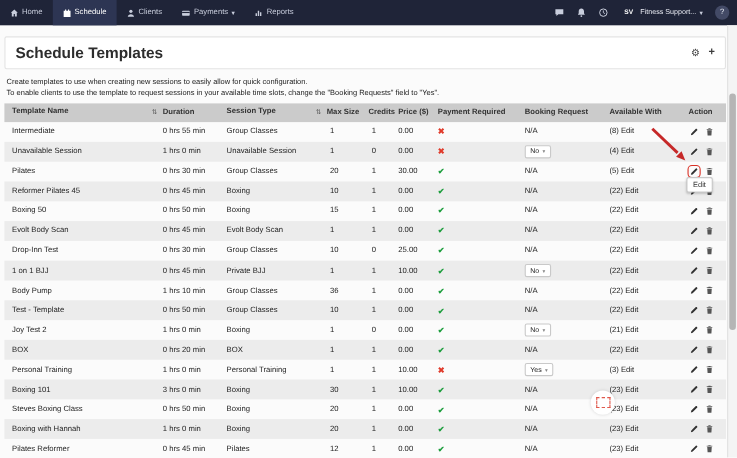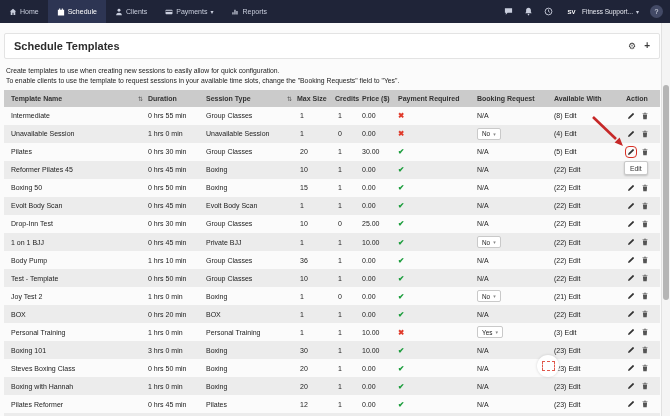--- a/index.html
+++ b/index.html
@@ -18,21 +18,21 @@
           display:flex;align-items:center;justify-content:center;flex:0 0 auto}
   .user{display:flex;align-items:center;gap:3px;cursor:pointer}
   .user-name{font-size:6.5px;color:#e8eaf2;white-space:nowrap}
   .caret{font-size:6px;color:#c9cedd}
   .help-circle{width:13px;height:13px;border-radius:50%;background:#434a66;color:#e2e6f0;
                font-size:7px;display:flex;align-items:center;justify-content:center}
 
   
   .panel{margin:10px 10px 0 4px;background:#fff;border:1px solid #e3e3e3;border-radius:2px;
          display:flex;align-items:center;justify-content:space-between;padding:6px 9px}
-  .panel-title{font-size:11px;font-weight:bold;color:#2d2d2d}
+  .panel-title{font-size:14px;font-weight:bold;color:#2d2d2d}
   .panel-icons{display:flex;gap:8px;align-items:center;color:#3c3c3c}
   .gear{font-size:9px;line-height:1;cursor:pointer}
   .plus{font-size:10px;font-weight:bold;line-height:1;cursor:pointer}
 
   
   .intro{margin:7px 10px 0 6px;font-size:6.8px;color:#222;line-height:1.45}
 
   
   .table{margin:4px 10px 0 4px;font-size:7px}
   .tr{display:grid;grid-template-columns:140px 58px 91px 38px 27px 36px 79px 77px 72px auto;

